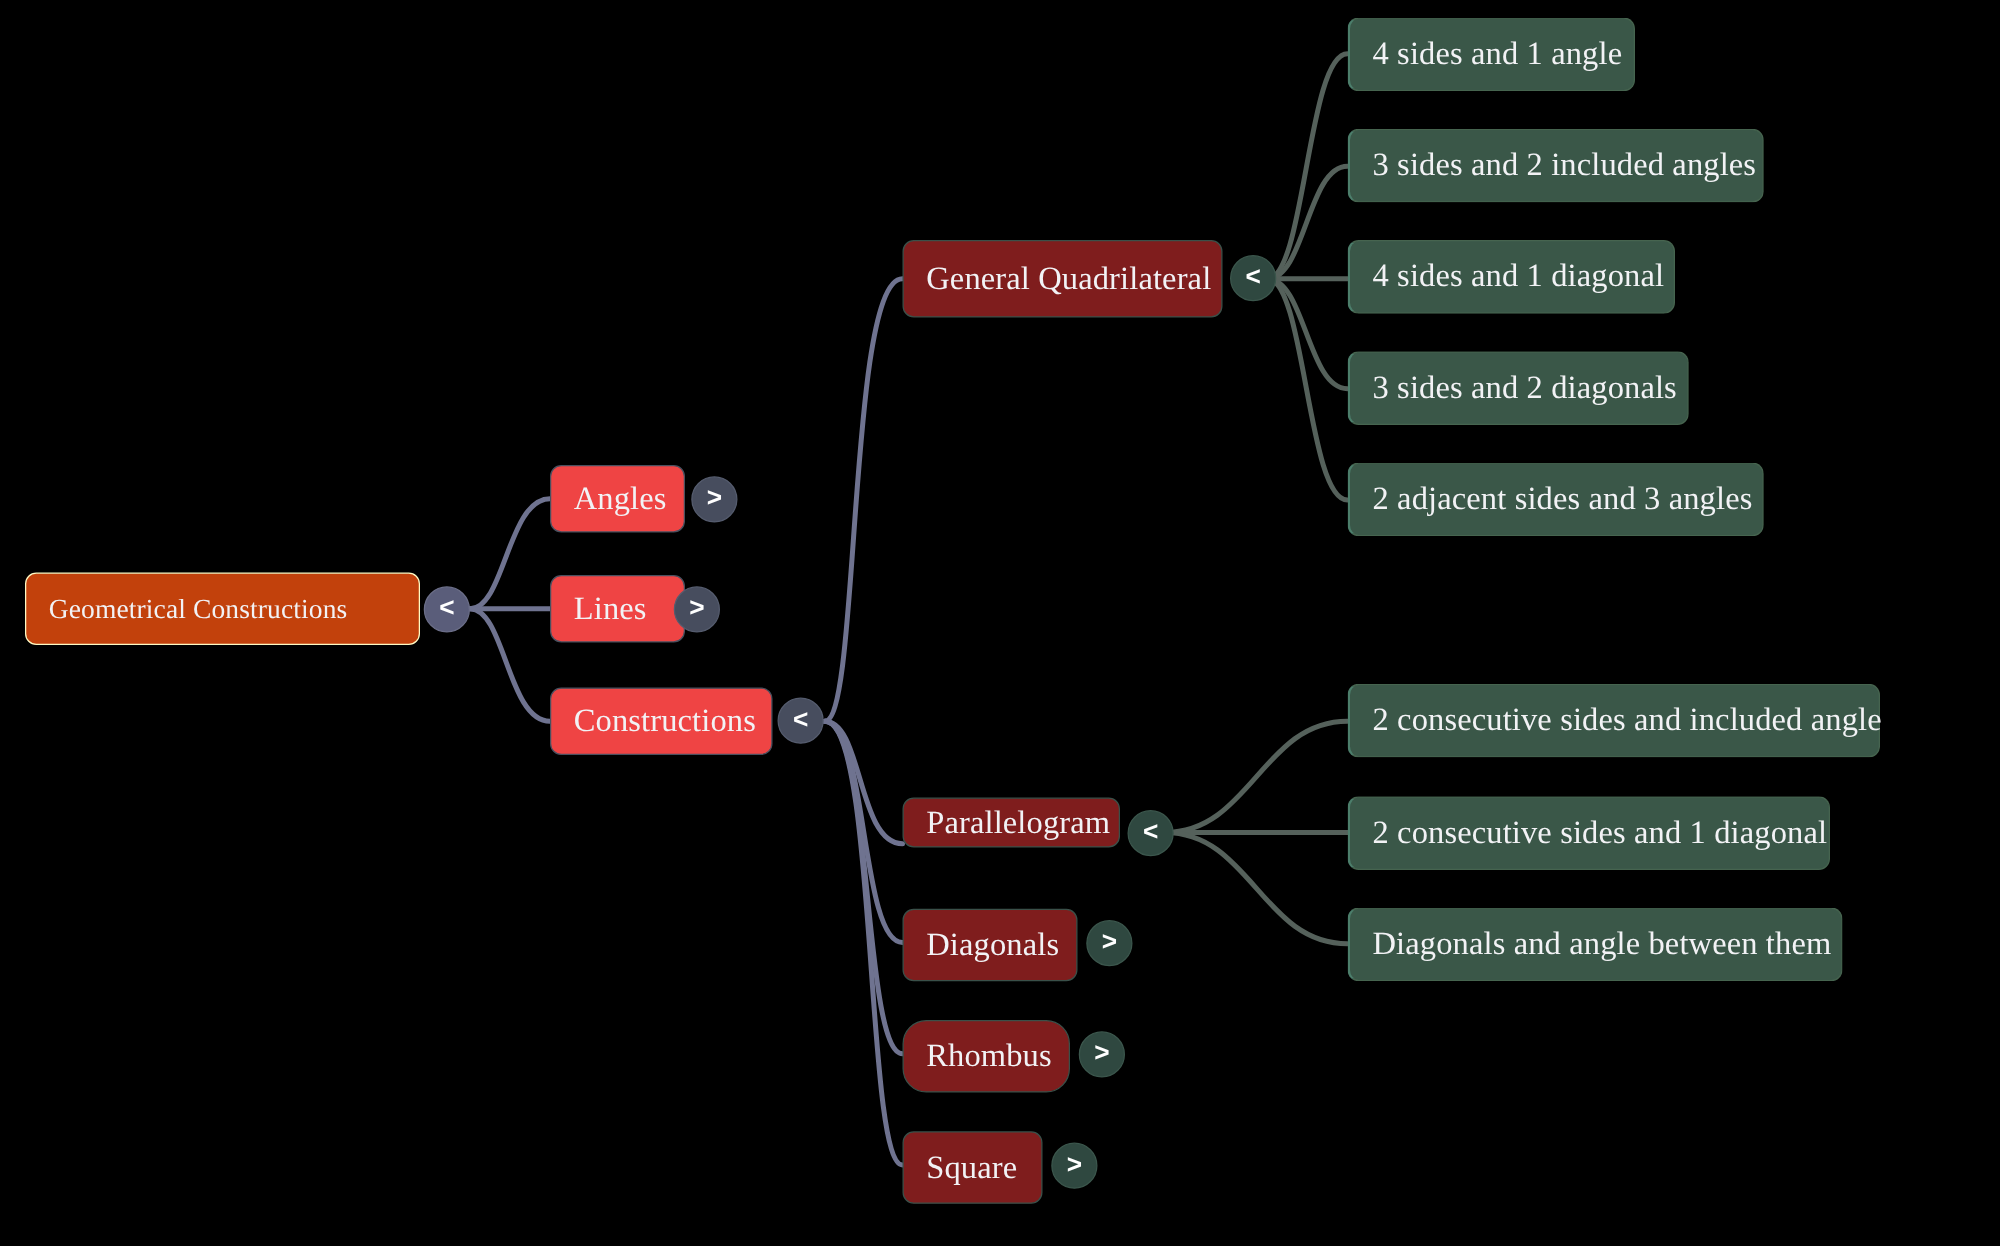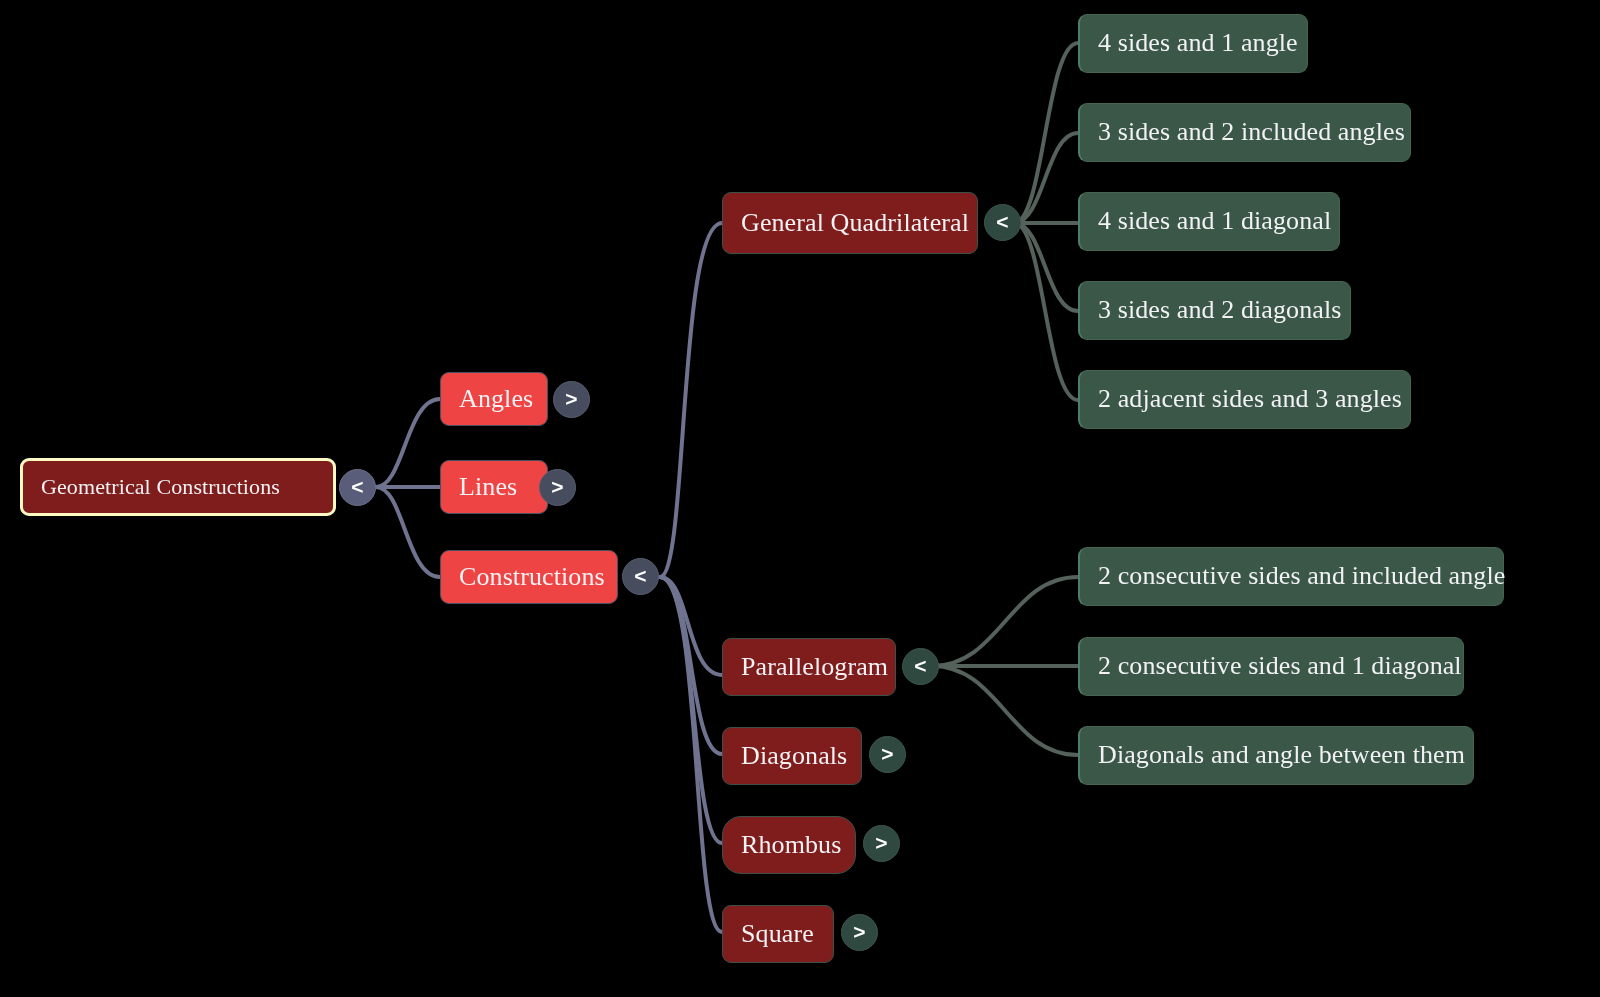--- a/index.html
+++ b/index.html
@@ -31,22 +31,22 @@
     align-items: center;
     border-radius: 9px;
     color: #f2f2f5;
     font-size: 26px;
     line-height: 1.1;
     padding: 0 18px;
     white-space: nowrap;
     letter-spacing: 0.1px;
   }
   .node.root {
-    background: #7f1d1d;
-    border: 3px solid #fef9c3;
+    background: #c2410c;
+    border: 1px solid #fef9c3;
     font-size: 22px;
   }
   .node.branch1 {
     background: #ef4444;
     border: 1px solid #49505f;
   }
   .node.branch2 {
     background: #7f1d1d;
     border: 1px solid #3a5049;
   }
@@ -148,21 +148,21 @@
     <span class="glyph">&lt;</span>
   </div>
 
   <div class="node branch2" style="left:722px; top:192px; width:256px; height:62px;">
     <span>General Quadrilateral</span>
   </div>
   <div class="toggle green" style="left:984px; top:204px;">
     <span class="glyph">&lt;</span>
   </div>
 
-  <div class="node branch2" style="left:722px; top:638px; width:174px; height:58px;">
+  <div class="node branch2" style="left:722px; top:638px; width:174px; height:40px;">
     <span>Parallelogram</span>
   </div>
   <div class="toggle green" style="left:902px; top:648px;">
     <span class="glyph">&lt;</span>
   </div>
 
   <div class="node branch2" style="left:722px; top:727px; width:140px; height:58px;">
     <span>Diagonals</span>
   </div>
   <div class="toggle green" style="left:869px; top:736px;">

